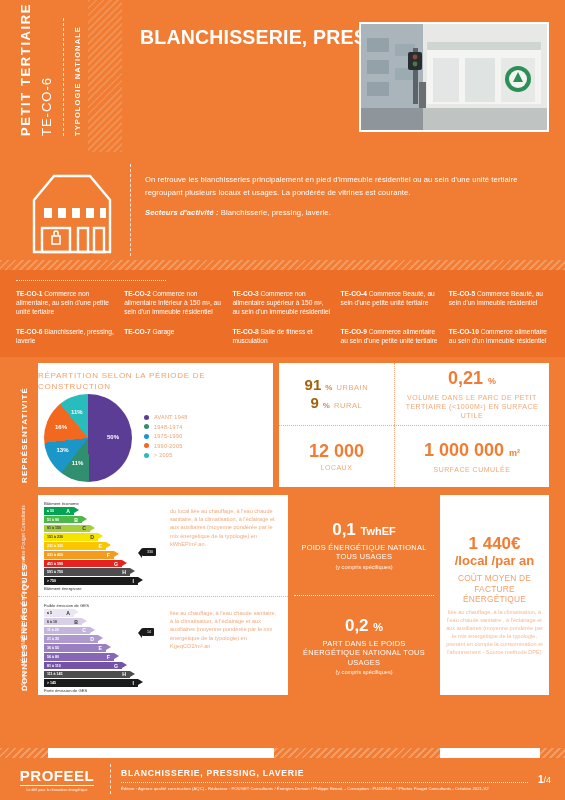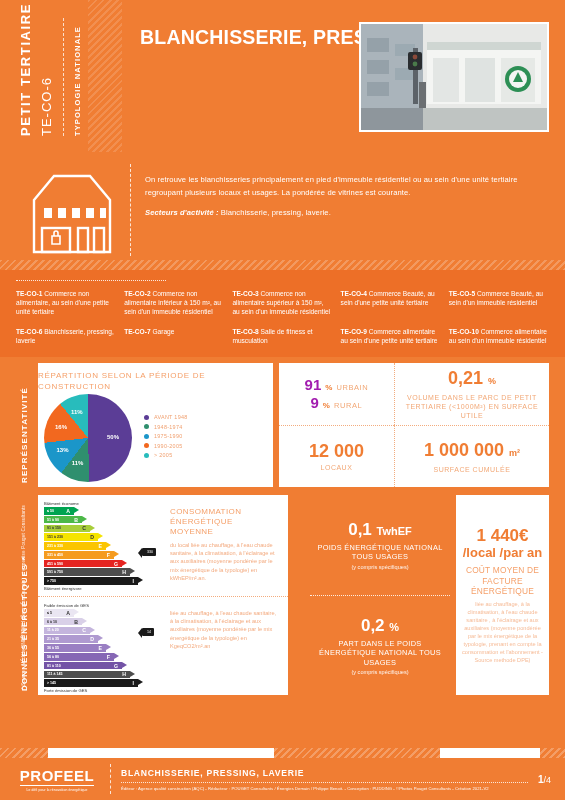--- a/index.html
+++ b/index.html
@@ -75,21 +75,21 @@
   .rep-stats { flex: 1; display: grid; grid-template-columns: 1fr 1.35fr;
     grid-template-rows: 1fr 1fr; background: #fff; margin-left: 6px; height: 124px; }
   .stat { display: flex; flex-direction: column; align-items: center; justify-content: center;
     text-align: center; padding: 4px; position: relative; }
   .stat.bl { border-left: 1px dotted #f3ac7e; }
   .stat.bt { border-top: 1px dotted #f3ac7e; }
   .big { color: #f07d33; font-weight: bold; font-size: 18px; line-height: 20px; }
   .big .unit { font-size: 9px; }
   .sub { color: #f2a877; font-size: 7px; letter-spacing: .5px; line-height: 9px; margin-top: 2px; }
   .urb-row { display: flex; align-items: baseline; justify-content: center; gap: 4px; margin-bottom: 1px; }
-  .urb-row .n { color: #a21caf; font-weight: bold; font-size: 15px; }
+  .urb-row .n { color: #a16207; font-weight: bold; font-size: 15px; }
   .urb-row .p { color: #f07d33; font-weight: bold; font-size: 8px; }
   .urb-row .l { color: #f2a877; font-size: 7.5px; letter-spacing: .6px; }
 
   
   .energy-body { flex: 1; display: flex; height: 200px; margin-top: 4px; }
   .en-left { width: 250px; background: #fff; display: flex; flex-direction: column; }
   .en-half { flex: 1; display: flex; padding: 6px 6px 4px 6px; }
   .en-half + .en-half { border-top: 1px dotted #f3ac7e; }
   .dpe { width: 118px; position: relative; }
   .dpe-cap { font-size: 4.2px; color: #333; margin-bottom: 1px; }
@@ -102,21 +102,21 @@
   .marker { position: absolute; background: #1a1a1a; color: #fff; font-size: 3.6px;
     padding: 2px 3px 2px 5px; border-radius: 1px; }
   .marker::before { content: ""; position: absolute; left: -4px; top: 0;
     border-top: 5px solid transparent; border-bottom: 5px solid transparent;
     border-right: 4px solid #1a1a1a; }
   .en-txt { flex: 1; padding: 6px 4px 0 8px; }
   .en-txt h4 { color: #f5a06a; font-size: 8px; line-height: 10px; font-weight: normal;
     letter-spacing: .4px; margin-bottom: 4px; }
   .en-txt p { color: #f3ab80; font-size: 5.6px; line-height: 8.2px; }
 
-  .en-mid { width: 140px; display: flex; flex-direction: column; margin-left: 22px; }
+  .en-mid { width: 140px; display: flex; flex-direction: column; margin-left: 6px; }
   .en-mid .blk { flex: 1; display: flex; flex-direction: column; align-items: center;
     justify-content: center; text-align: center; color: #fff; padding: 6px; }
   .en-mid .blk + .blk { border-top: 1px dotted rgba(255,255,255,.85); }
   .en-mid .n { font-size: 17px; font-weight: bold; line-height: 19px; }
   .en-mid .n .u { font-size: 11px; }
   .en-mid .lab { font-size: 7.4px; line-height: 9.5px; letter-spacing: .3px; margin-top: 2px; }
   .en-mid .note { font-size: 5.6px; margin-top: 2px; color: rgba(255,255,255,.92); }
 
   .en-right { flex: 1; background: #fff; margin-left: 6px; display: flex;
     flex-direction: column; align-items: center; justify-content: center;
@@ -359,21 +359,20 @@
                 <div class="bar" style="background: rgb(26, 26, 26); width: 94px;">
                   <span class="rng" style="color: rgb(255, 255, 255);">&gt; 750</span>
                   <span class="ltr" style="color: rgb(255, 255, 255);">I</span>
                   <span style="position: absolute; right: -5px; top: 0px; border-top: 3.8px solid transparent; border-bottom: 3.8px solid transparent; border-left: 5px solid rgb(26, 26, 26);"></span>
                 </div>
               </div>
             <div class="dpe-cap" style="margin-top:1px;">Bâtiment énergivore</div>
             <div class="marker" id="conso-marker" style="left:98px; top:47px;">330</div>
           </div>
           <div class="en-txt">
-            <h4>CONSOMMATION ÉNERGÉTIQUE MOYENNE</h4>
             <p>du local liée au chauffage, à l'eau chaude sanitaire, à la climatisation, à l'éclairage et aux auxiliaires (moyenne pondérée par le mix énergétique de la typologie) en kWhEP/m².an.</p>
           </div>
         </div>
 
         <div class="en-half">
           <div class="dpe" id="dpe-ges">
             <div class="dpe-cap">Faible émission de GES</div>
             <div id="ges-bars">
                 <div class="bar" style="background: rgb(234, 230, 242); width: 30px;">
                   <span class="rng" style="color: rgb(51, 51, 51);">≤ 5</span>

